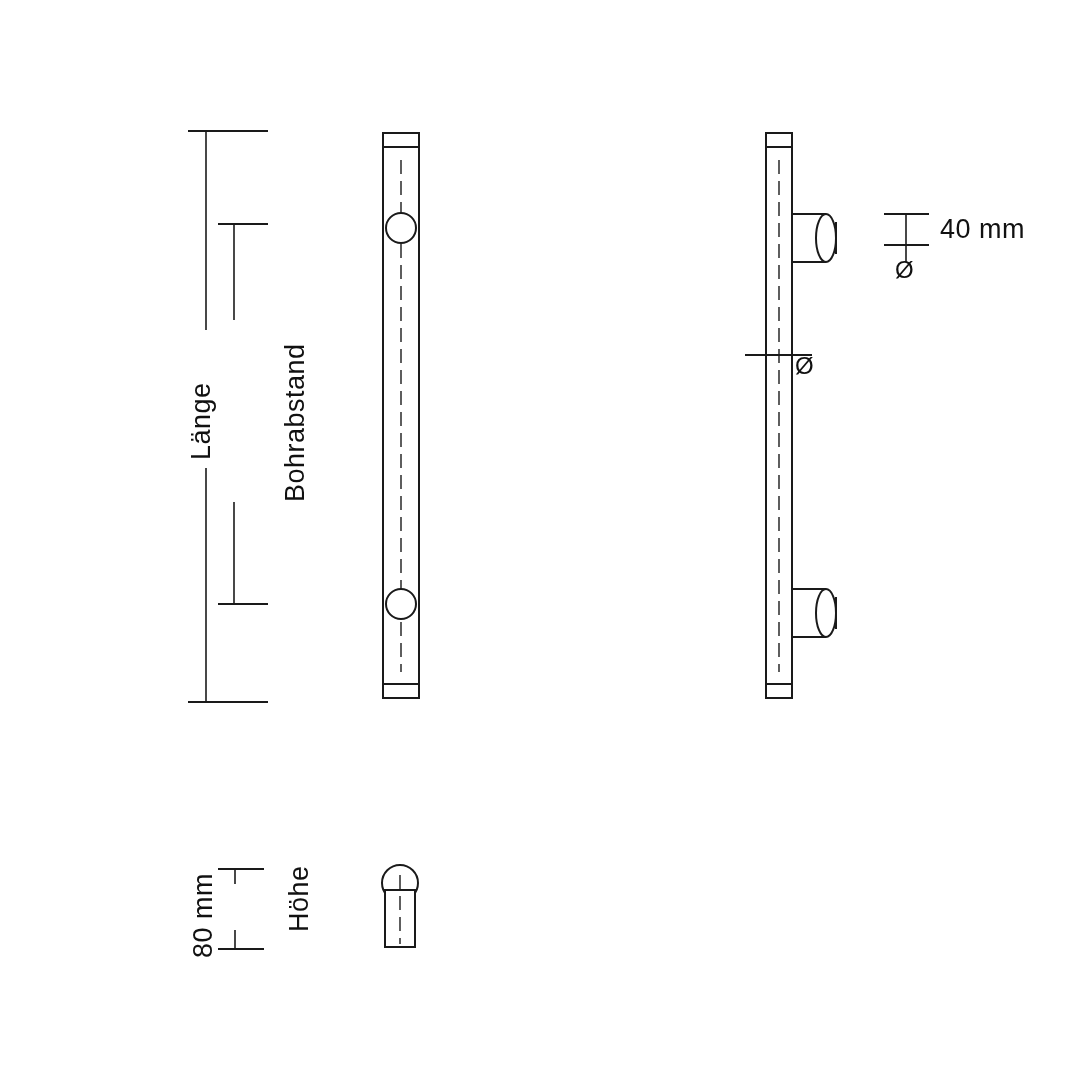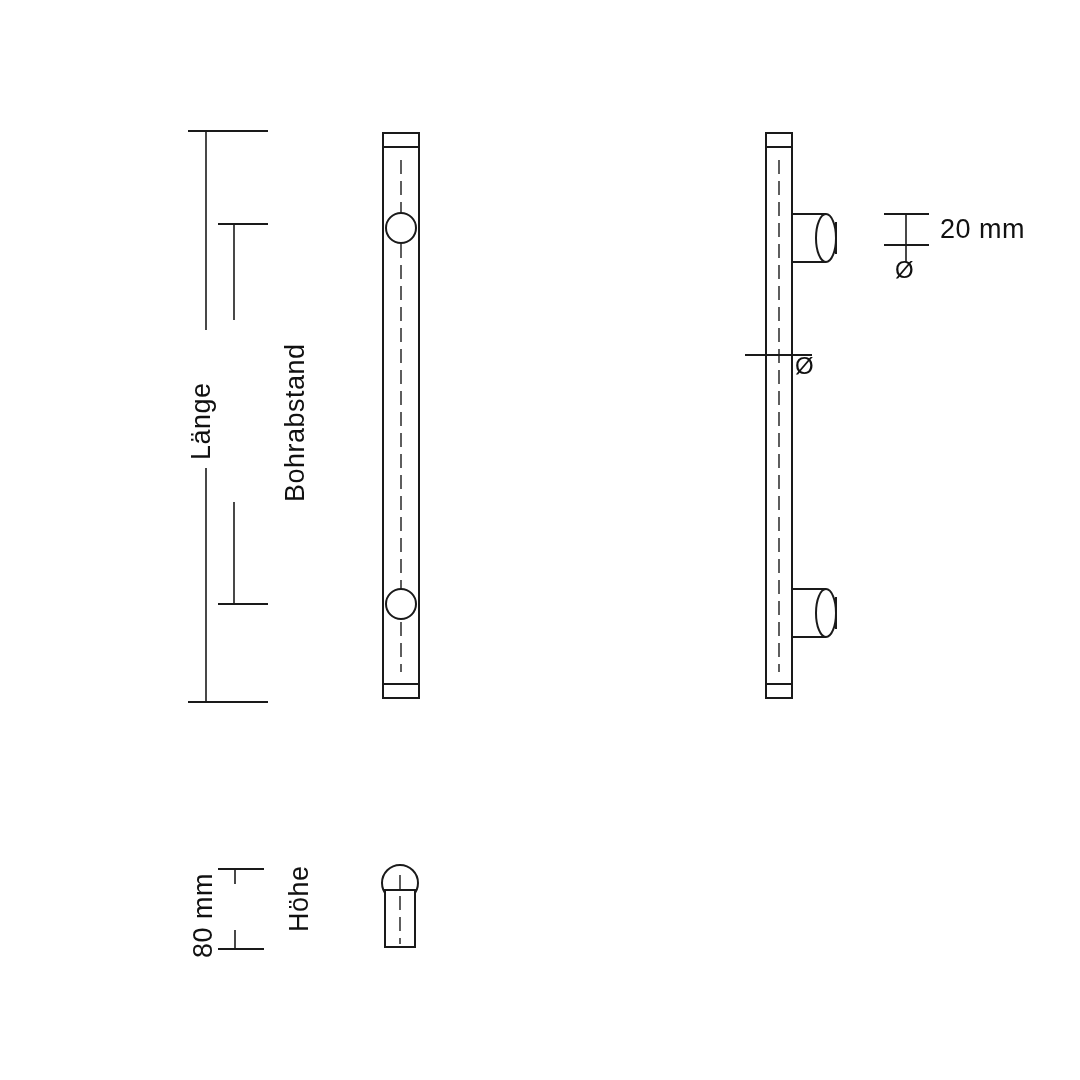--- a/index.html
+++ b/index.html
@@ -131,21 +131,21 @@
       <line class="ln-thin" x1="235" y1="869" x2="235" y2="884"></line>
       <line class="ln-thin" x1="235" y1="930" x2="235" y2="949"></line>
     </g>
 
   </svg>
 
   <div class="lbl vert" style="left:186px; top:460px;">Länge</div>
 
   <div class="lbl vert" style="left:280px; top:502px;">Bohrabstand</div>
 
-  <div class="lbl" style="left:940px; top:214px;">20 mm</div>
+  <div class="lbl" style="left:940px; top:214px;">40 mm</div>
 
   <div class="lbl lbl-small" style="left:895px; top:256px;">Ø</div>
 
   <div class="lbl lbl-small" style="left:795px; top:352px;">Ø</div>
 
   <div class="lbl vert" style="left:188px; top:958px;">80 mm</div>
 
   <div class="lbl vert" style="left:284px; top:932px;">Höhe</div>
 
 </div>

